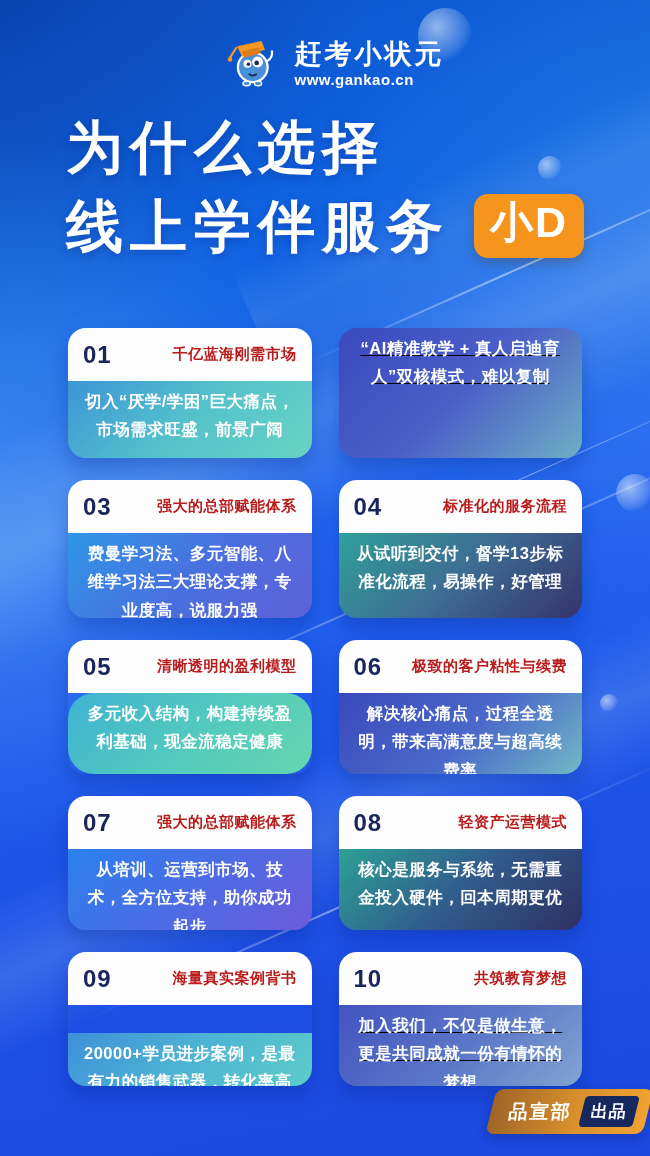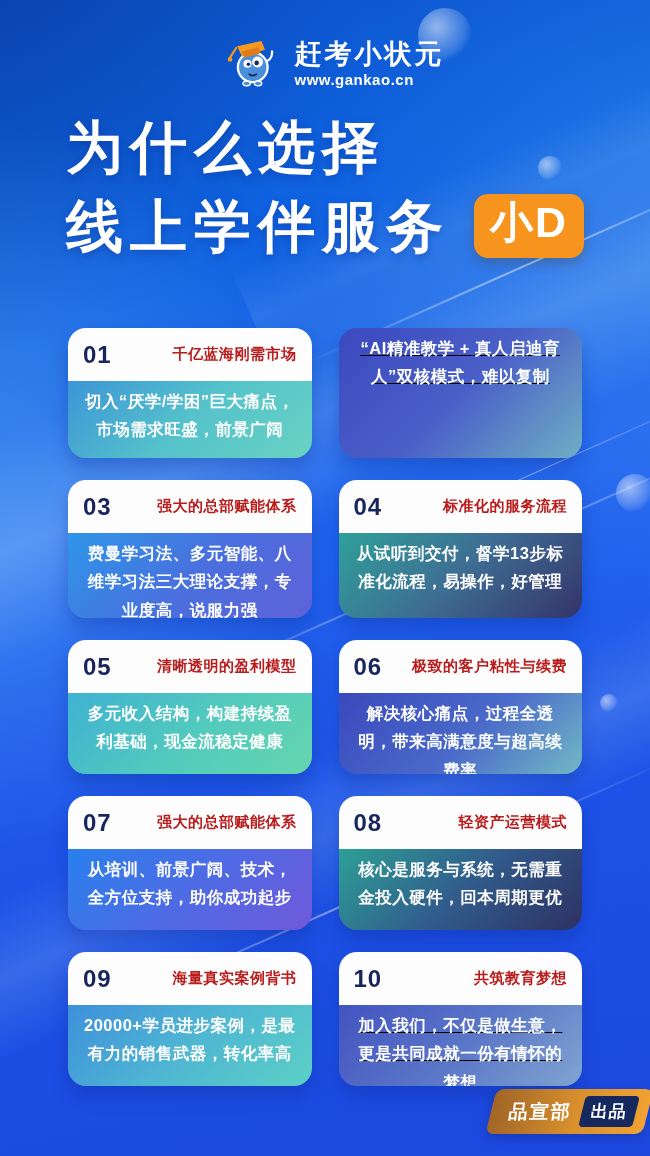--- a/index.html
+++ b/index.html
@@ -158,61 +158,61 @@
     <div class="card-body" style="background: linear-gradient(135deg, rgb(47, 160, 153), rgb(62, 108, 147), rgb(52, 51, 106));">
       <p class="card-body-text">从试听到交付，督学13步标准化流程，易操作，好管理</p>
     </div>
   </div>
 
   <div class="card">
     <div class="card-header">
       <span class="card-number">05</span>
       <span class="card-title">清晰透明的盈利模型</span>
     </div>
-    <div class="card-body" style="background: linear-gradient(135deg, rgb(63, 178, 210), rgb(82, 201, 190), rgb(101, 214, 174));">
+    <div class="card-body" style="background: linear-gradient(135deg, rgb(63, 178, 210), rgb(82, 201, 190), rgb(101, 214, 174)); border-radius: 26px;">
       <p class="card-body-text">多元收入结构，构建持续盈利基础，现金流稳定健康</p>
     </div>
   </div>
 
   <div class="card">
     <div class="card-header">
       <span class="card-number">06</span>
       <span class="card-title">极致的客户粘性与续费</span>
     </div>
     <div class="card-body" style="background: linear-gradient(135deg, rgb(58, 73, 188), rgb(74, 105, 202), rgb(119, 196, 196));">
       <p class="card-body-text">解决核心痛点，过程全透明，带来高满意度与超高续费率</p>
     </div>
   </div>
 
   <div class="card">
     <div class="card-header">
       <span class="card-number">07</span>
       <span class="card-title">强大的总部赋能体系</span>
     </div>
     <div class="card-body" style="background: linear-gradient(135deg, rgb(42, 128, 238), rgb(78, 107, 228), rgb(111, 89, 218));">
-      <p class="card-body-text">从培训、前景广阔、技术，全方位支持，助你成功起步</p>
+      <p class="card-body-text">从培训、运营到市场、技术，全方位支持，助你成功起步</p>
     </div>
   </div>
 
   <div class="card">
     <div class="card-header">
       <span class="card-number">08</span>
       <span class="card-title">轻资产运营模式</span>
     </div>
     <div class="card-body" style="background: linear-gradient(135deg, rgb(45, 160, 150), rgb(49, 92, 140), rgb(45, 49, 98));">
       <p class="card-body-text">核心是服务与系统，无需重金投入硬件，回本周期更优</p>
     </div>
   </div>
 
   <div class="card">
     <div class="card-header">
       <span class="card-number">09</span>
       <span class="card-title">海量真实案例背书</span>
     </div>
-    <div class="card-body" style="background: linear-gradient(135deg, rgb(62, 144, 218), rgb(79, 182, 210), rgb(92, 208, 198));">
+    <div class="card-body" style="background: linear-gradient(135deg, rgb(62, 144, 218), rgb(79, 182, 210), rgb(92, 208, 198)); margin-top: 28px;">
       <p class="card-body-text">20000+学员进步案例，是最有力的销售武器，转化率高</p>
     </div>
   </div>
 
   <div class="card">
     <div class="card-header">
       <span class="card-number">10</span>
       <span class="card-title">共筑教育梦想</span>
     </div>
     <div class="card-body" style="background: linear-gradient(135deg, rgb(67, 83, 192), rgb(91, 120, 200), rgb(134, 171, 210)); text-decoration: underline;">

